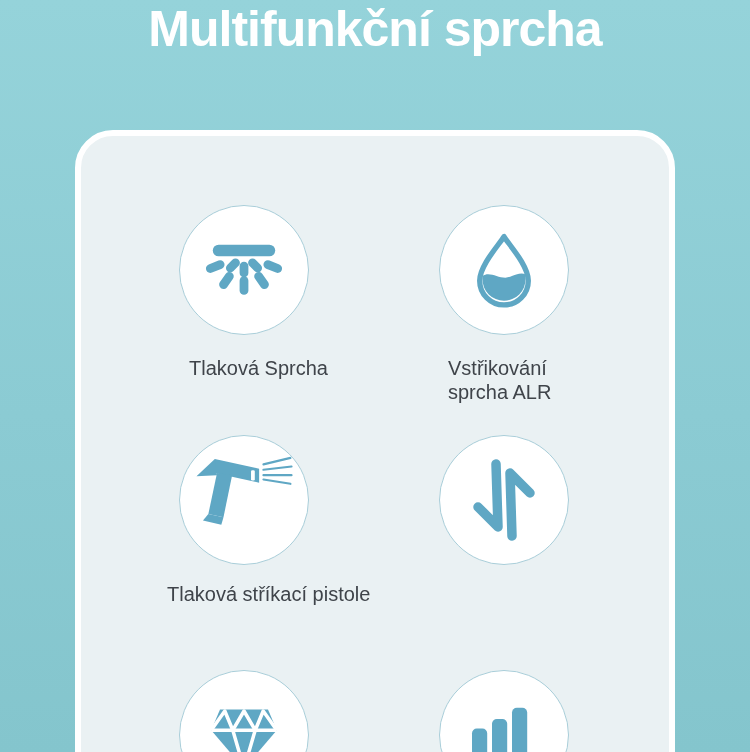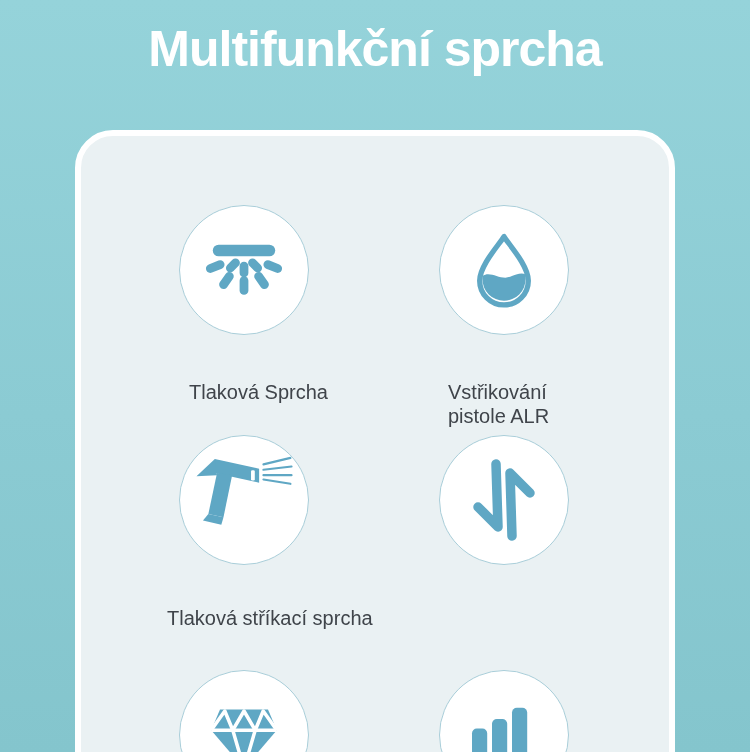--- a/index.html
+++ b/index.html
@@ -9,21 +9,21 @@
   body {
     width: 750px;
     height: 752px;
     overflow: hidden;
     position: relative;
     background: linear-gradient(180deg, #95d3da 0%, #8bcbd3 55%, #84c5cd 100%);
     font-family: "Liberation Sans", "DejaVu Sans", sans-serif;
   }
   .page-title {
     position: absolute;
-    top: 20px;
+    top: 0;
     left: 0;
     width: 750px;
     text-align: center;
     font-size: 50px;
     font-weight: bold;
     letter-spacing: -1px;
     color: #ffffff;
   }
   .card {
     position: absolute;
@@ -53,21 +53,20 @@
   .c3 { left: 98px;  top: 299px; }
   .c4 { left: 358px; top: 299px; }
   .c5 { left: 98px;  top: 534px; }
   .c6 { left: 358px; top: 534px; }
   .feature-label {
     position: absolute;
     font-size: 20px;
     line-height: 24px;
     color: #3f444a;
     white-space: pre-line;
-    margin-top: 24px;
   }
   .l1 { left: 108px; top: 220px; }
   .l2 { left: 367px; top: 220px; }
   .l3 { left: 86px;  top: 446px; }
   .l4 { left: 364px; top: 446px; }
   .icon-svg { display: block; }
 </style>
 </head>
 <body>
 
@@ -92,40 +91,40 @@
   </div>
   <div class="feature-label l1">Tlaková Sprcha</div>
 
   <div class="icon-circle c2">
     <svg class="icon-svg" width="76" height="76" viewBox="0 0 100 100">
       <path d="M50 6 C 44 16 18 44 18 64 A 32 32 0 0 0 82 64 C 82 44 56 16 50 6 Z" fill="none" stroke="#5fa7c4" stroke-width="7" stroke-linejoin="round"></path>
       <path d="M21.6 58 C 32 50 45 64 58 59 C 66 56 73 53 78.4 56 L 78.4 62 A 28.4 28.4 0 0 1 21.6 62 Z" fill="#5fa7c4"></path>
     </svg>
   </div>
   <div class="feature-label l2">Vstřikování
-pistole ALR</div>
+sprcha ALR</div>
 
   <div class="icon-circle c3">
     <svg class="icon-svg" width="108" height="108" viewBox="0 0 100 100">
       <g fill="#5fa7c4">
         <polygon points="23,12 64,21 64,34 23,25"></polygon>
         <polygon points="23,12 6,28 25,27"></polygon>
         <polygon points="25,25 39,27 31,66 17,63"></polygon>
         <polygon points="17,63 31,66 29,73 12,69"></polygon>
       </g>
       <rect x="56.5" y="22.5" width="3.5" height="9.5" rx="1.2" fill="#ffffff"></rect>
       <g stroke="#5fa7c4" stroke-width="2" stroke-linecap="round">
         <line x1="68" y1="17" x2="93" y2="11"></line>
         <line x1="68" y1="22" x2="94" y2="19"></line>
         <line x1="68" y1="27" x2="94" y2="27"></line>
         <line x1="68" y1="31" x2="93" y2="35"></line>
       </g>
     </svg>
   </div>
-  <div class="feature-label l3">Tlaková stříkací sprcha</div>
+  <div class="feature-label l3">Tlaková stříkací pistole</div>
 
   <div class="icon-circle c4">
     <svg class="icon-svg" width="100" height="100" viewBox="0 0 100 100">
       <g fill="none" stroke="#5fa7c4" stroke-width="9.5" stroke-linecap="round" stroke-linejoin="round">
         <polyline points="42,14 44,77 24,57"></polyline>
         <polyline points="58,86 56,23 76,43"></polyline>
       </g>
     </svg>
   </div>
 

